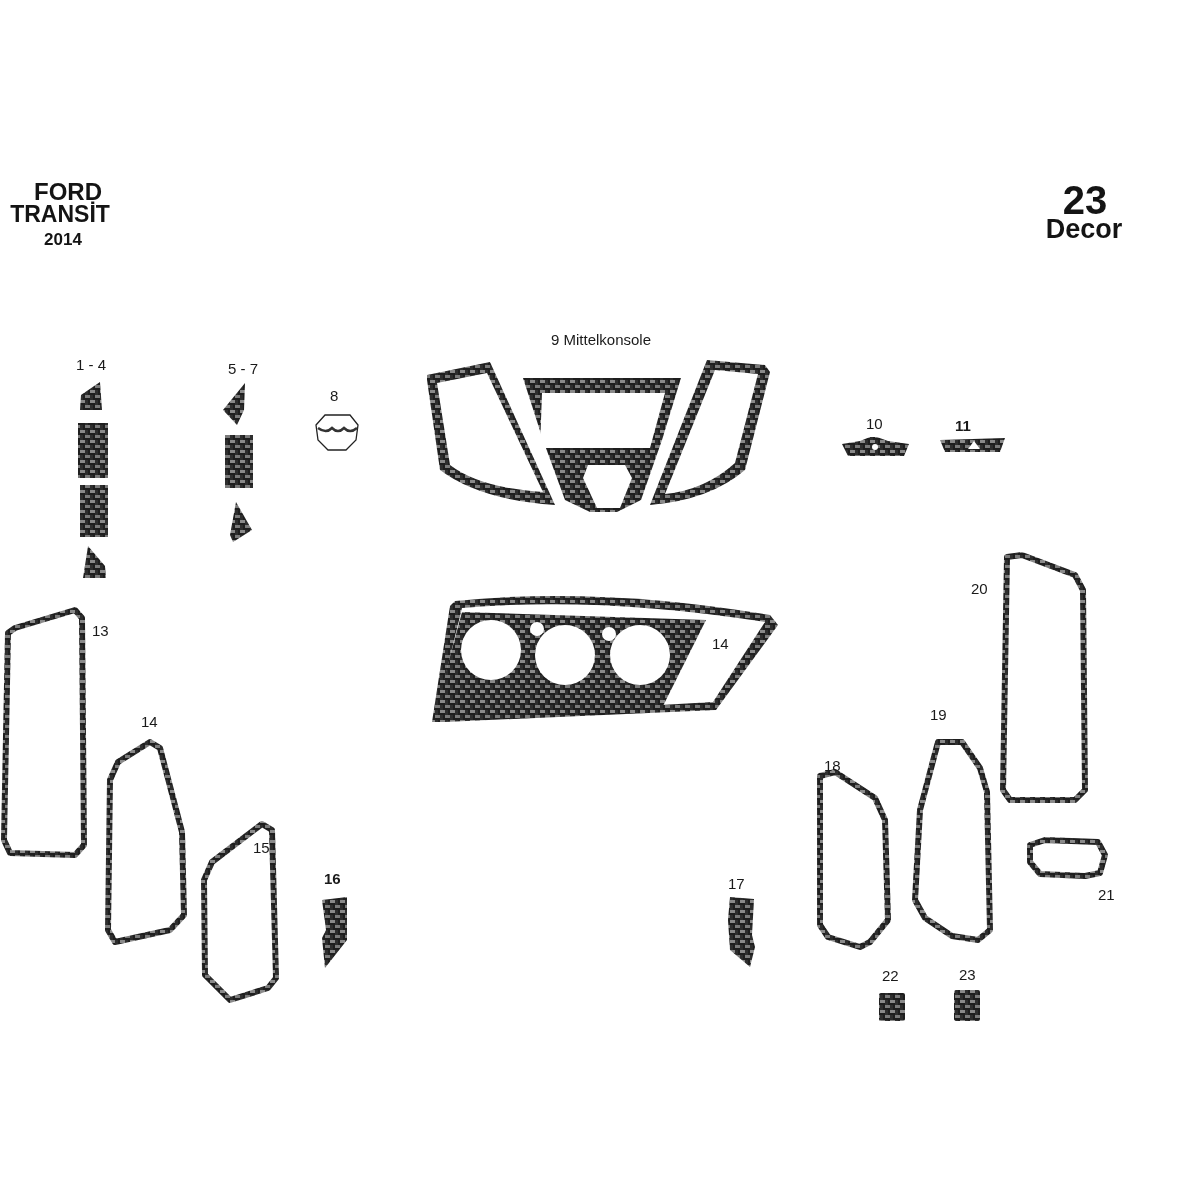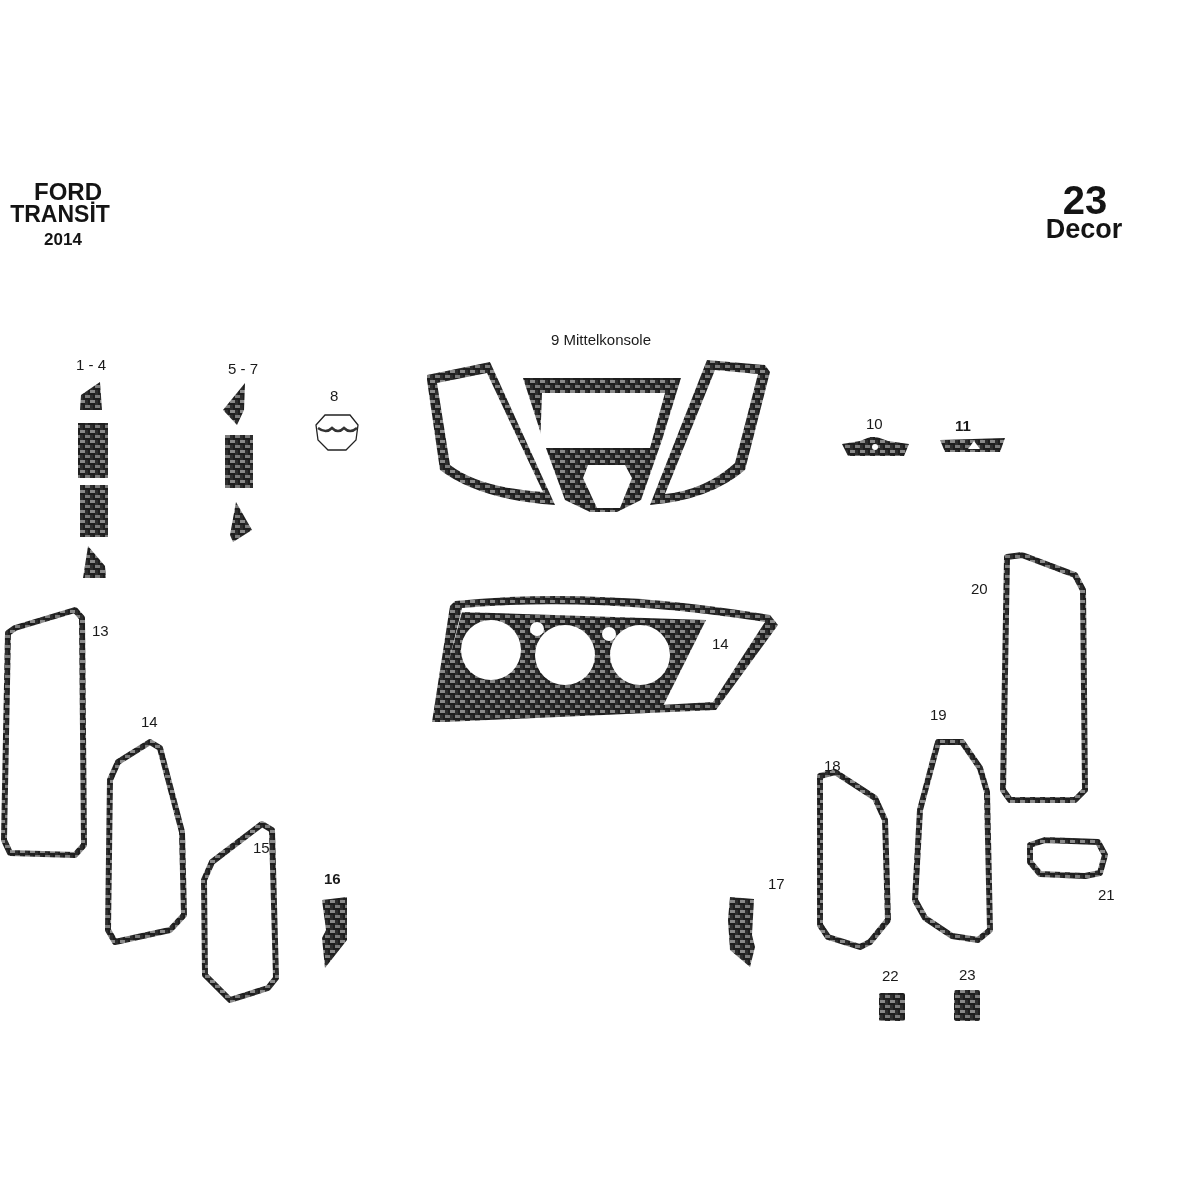--- a/index.html
+++ b/index.html
@@ -96,19 +96,19 @@
 <div class="lbl" style="left:228px;top:360px;">5 - 7</div>
 <div class="lbl" style="left:330px;top:387px;">8</div>
 <div class="lbl" style="left:551px;top:331px;">9 Mittelkonsole</div>
 <div class="lbl" style="left:866px;top:415px;">10</div>
 <div class="lbl" style="left:955px;top:417px;font-weight:bold;">11</div>
 <div class="lbl" style="left:712px;top:635px;">14</div>
 <div class="lbl" style="left:92px;top:622px;">13</div>
 <div class="lbl" style="left:141px;top:713px;">14</div>
 <div class="lbl" style="left:253px;top:792px;margin-top:47px;">15</div>
 <div class="lbl" style="left:324px;top:870px;font-weight:bold;">16</div>
-<div class="lbl" style="left:768px;top:875px;">17</div>
+<div class="lbl" style="left:728px;top:875px;">17</div>
 <div class="lbl" style="left:796px;top:757px;margin-left:28px;">18</div>
 <div class="lbl" style="left:930px;top:706px;">19</div>
 <div class="lbl" style="left:971px;top:580px;">20</div>
 <div class="lbl" style="left:1051px;top:886px;margin-left:47px;">21</div>
 <div class="lbl" style="left:882px;top:967px;">22</div>
 <div class="lbl" style="left:959px;top:966px;">23</div>
 
 </body></html>

